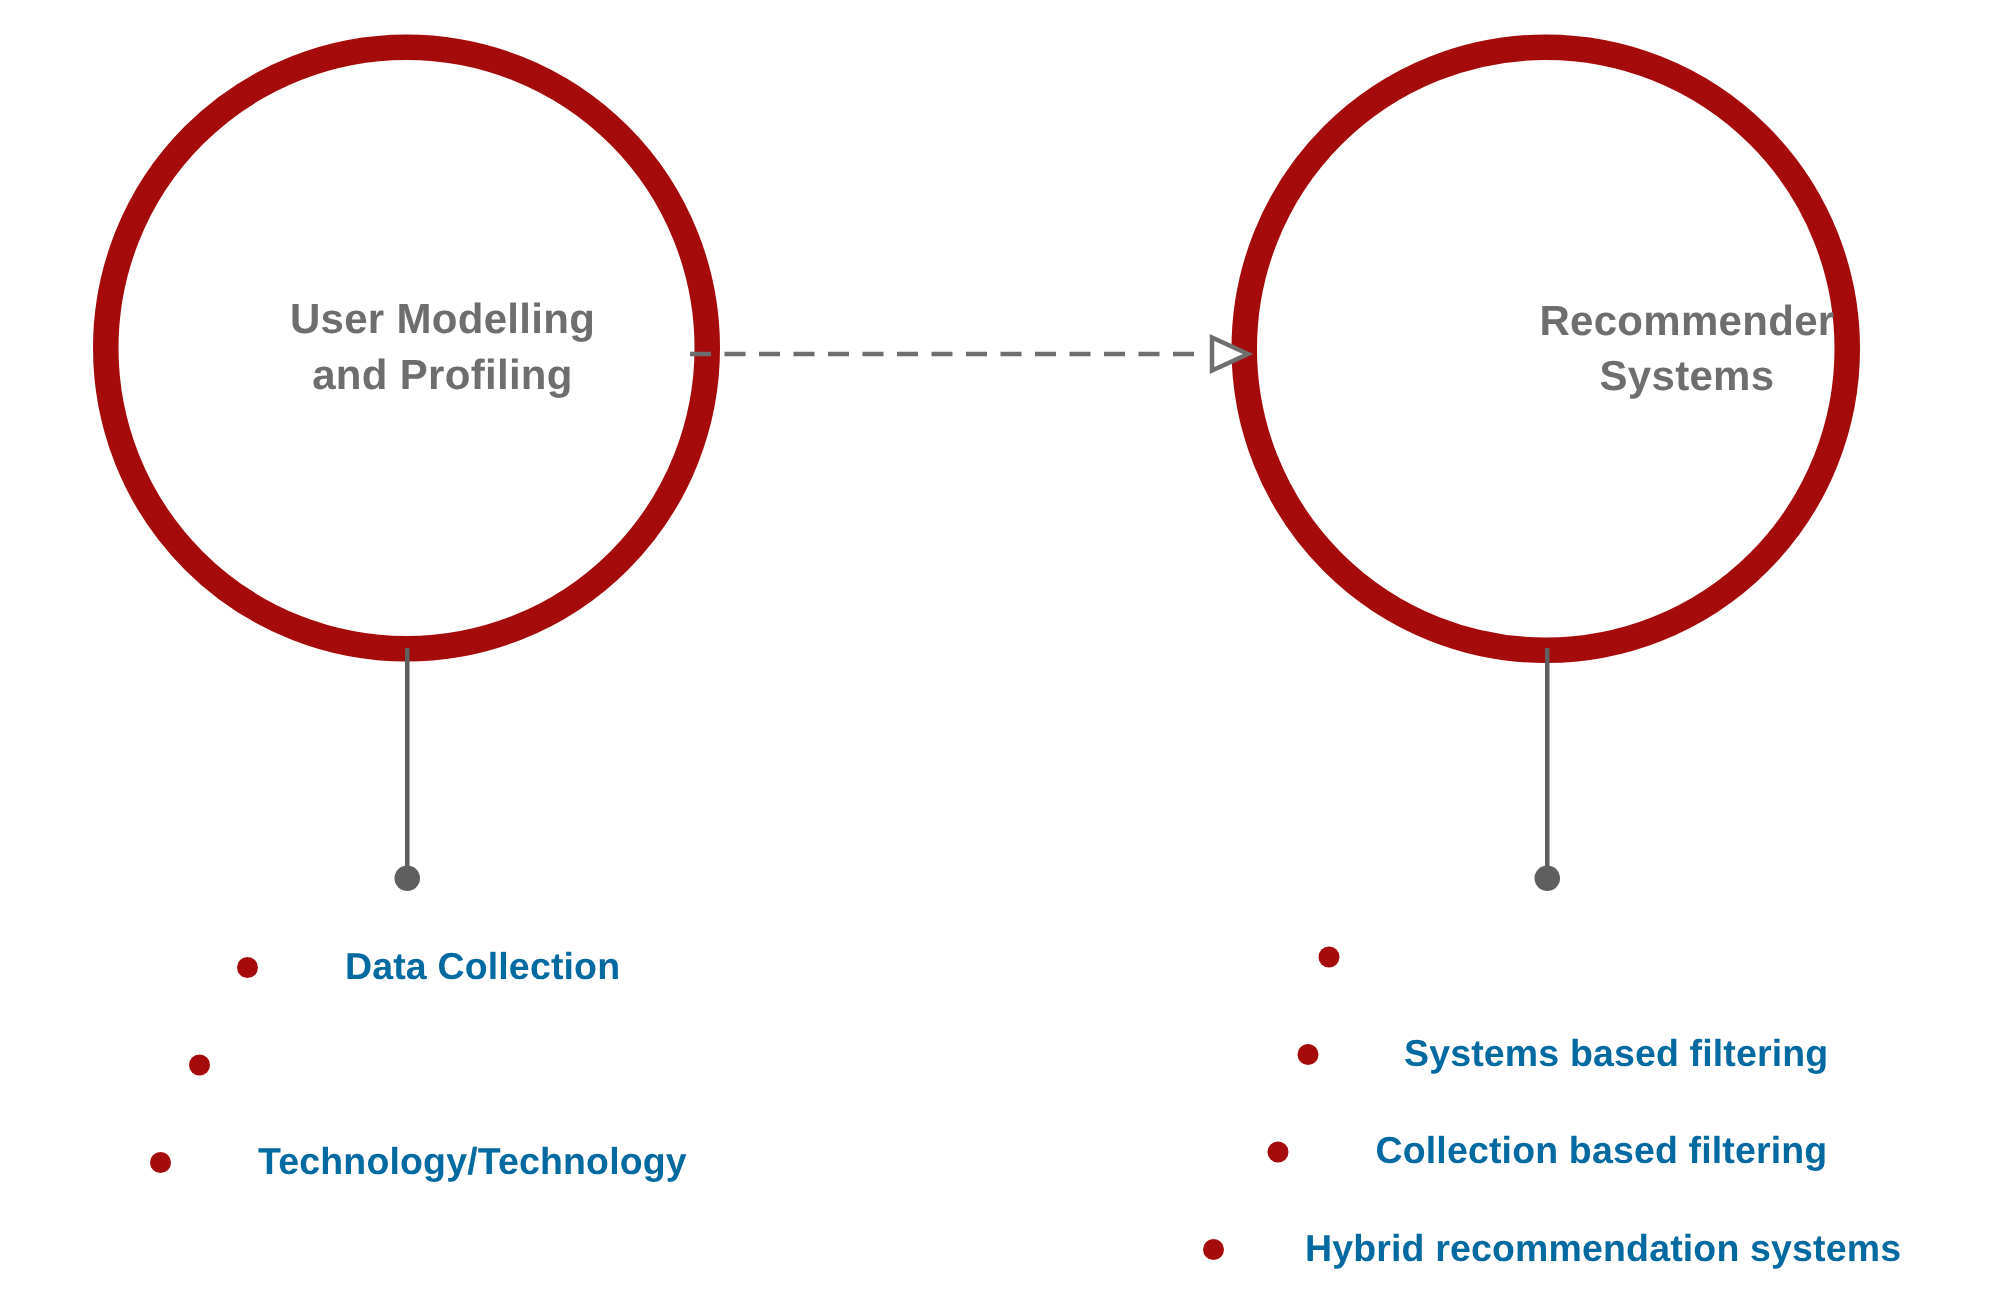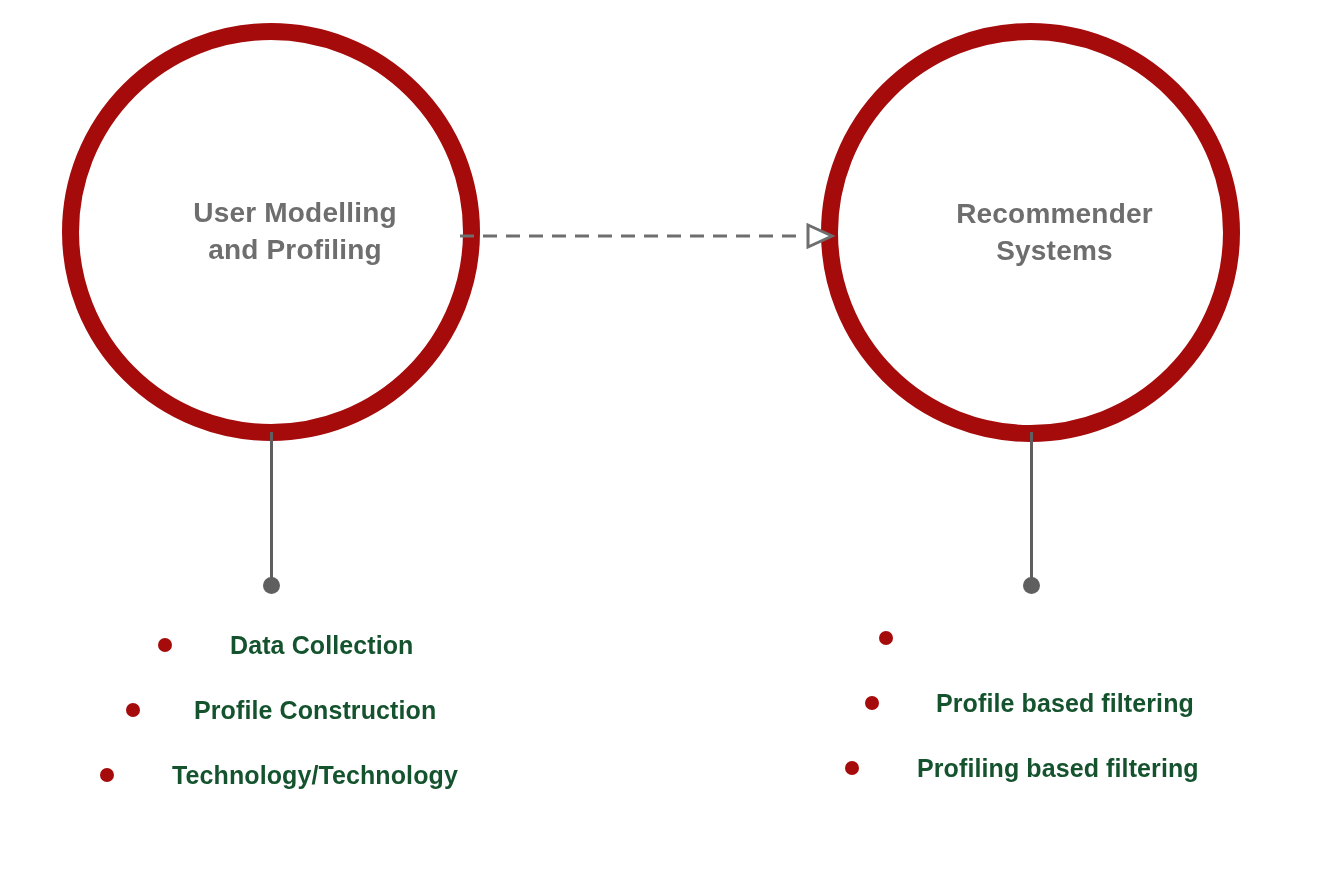--- a/index.html
+++ b/index.html
@@ -35,21 +35,21 @@
     font-weight: 700;
     line-height: 1.32;
     text-align: center;
     letter-spacing: 0.2px;
     white-space: pre-line;
     user-select: none;
     margin-left: 48px;
   }
 
   #circle-left  { left: 62px;  top: 23px;  width: 418px; height: 418px; }
-  #circle-right { left: 821px; top: 23px;  width: 419px; height: 419px; }
+  #circle-right { left: 821px; top: 23px;  width: 419px; height: 419px; justify-content: flex-end; }
 
   
   .stem {
     position: absolute;
     width: 3px;
     background: #5f5f5f;
   }
   #stem-left  { left: 270px;  top: 432px; height: 150px; }
   #stem-right { left: 1030px; top: 432px; height: 150px; }
 
@@ -90,21 +90,21 @@
     position: absolute;
     width: 14px;
     height: 14px;
     border-radius: 50%;
     background: #a50b0b;
     top: 50%;
     transform: translateY(-50%);
   }
   .bullet-text {
     position: absolute;
-    color: #14532d;
+    color: #0369a1;
     font-size: 25px;
     font-weight: 700;
     letter-spacing: 0.1px;
     white-space: nowrap;
     top: 50%;
     transform: translateY(-50%);
     user-select: none;
   }
 
   
@@ -151,35 +151,38 @@
   <div id="stem-right" class="stem"></div>
   <div id="stem-dot-right" class="stem-dot"></div>
 
   <div id="list-left" class="bullet-list">
     <div class="bullet-row">
       <span class="bullet-dot"></span>
       <span class="bullet-text">Data Collection</span>
     </div>
     <div class="bullet-row">
       <span class="bullet-dot"></span>
-      <span class="bullet-text">Profile Construction</span>
     </div>
     <div class="bullet-row">
       <span class="bullet-dot"></span>
       <span class="bullet-text">Technology/Technology</span>
     </div>
   </div>
 
   <div id="list-right" class="bullet-list">
     <div class="bullet-row">
       <span class="bullet-dot"></span>
     </div>
     <div class="bullet-row">
       <span class="bullet-dot"></span>
-      <span class="bullet-text">Profile based filtering</span>
+      <span class="bullet-text">Systems based filtering</span>
     </div>
     <div class="bullet-row">
       <span class="bullet-dot"></span>
-      <span class="bullet-text">Profiling based filtering</span>
+      <span class="bullet-text">Collection based filtering</span>
+    </div>
+    <div class="bullet-row">
+      <span class="bullet-dot"></span>
+      <span class="bullet-text">Hybrid recommendation systems</span>
     </div>
   </div>
 
 </div>
 
 </body></html>

